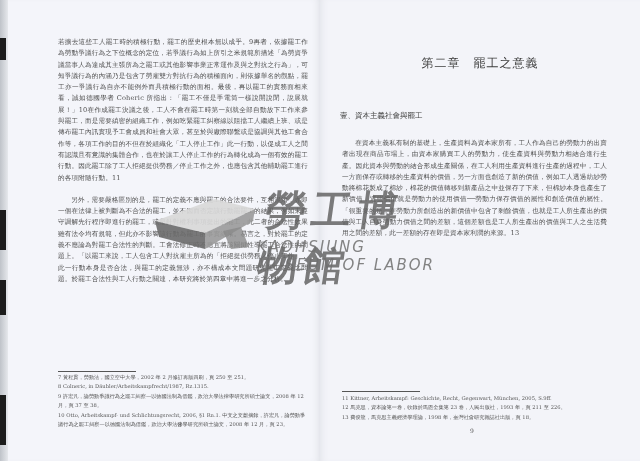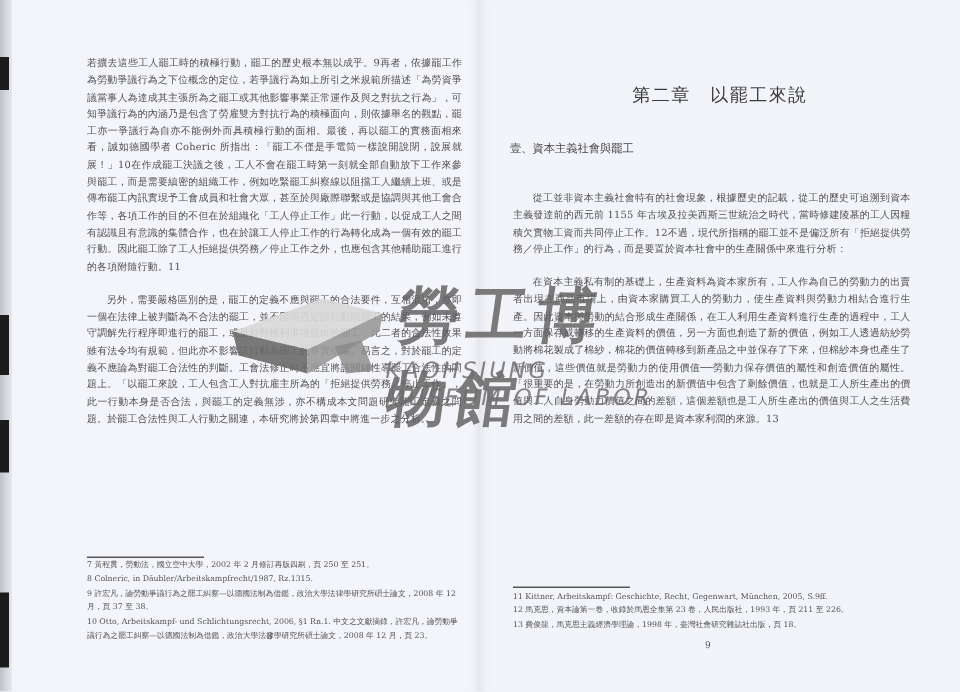--- a/index.html
+++ b/index.html
@@ -31,21 +31,21 @@
   .gap { height:11px; }
 
   .left .body-text { left:50px; top:37px; width:250px; }
   .right .body-text { left:22px; top:127px; width:265px; }
 
   .chapter-title {
     position:absolute; left:0; width:100%; top:55px; text-align:center;
     font-size:12px; letter-spacing:1px; color:#3c3c3c; word-spacing:8px;
   }
   .section-title {
-    position:absolute; left:20px; top:94px; font-size:7.5px; color:#444;
+    position:absolute; left:20px; top:111px; font-size:7.5px; color:#444;
   }
 
   .fn-rule { position:absolute; height:1px; background:#555; width:78px; }
   .footnotes {
     position:absolute; font-size:5.2px; line-height:9.4px; color:#555;
   }
   .footnotes p { margin:0; }
   .left .fn-rule { left:50px; top:371px; }
   .left .footnotes { left:50px; top:373px; width:250px; }
   .right .fn-rule { left:22px; top:391px; }
@@ -95,25 +95,24 @@
     <p>7 黃程貫，勞動法，國立空中大學，2002 年 2 月修訂再版四刷，頁 250 至 251。</p>
     <p>8 Colneric, in Däubler/Arbeitskampfrecht/1987, Rz.1315.</p>
     <p>9 許宏凡，論勞動爭議行為之罷工糾察—以德國法制為借鑑，政治大學法律學研究所碩士論文，2008 年 12 月，頁 37 至 38。</p>
     <p>10 Otto, Arbeitskampf- und Schlichtungsrecht, 2006, §1 Rn.1. 中文之文獻摘錄，許宏凡，論勞動爭議行為之罷工糾察—以德國法制為借鑑，政治大學法律學研究所碩士論文，2008 年 12 月，頁 23。</p>
   </div>
 
   <div class="page-num">8</div>
 </div>
 
 <div class="page right">
-  <div class="chapter-title">第二章　以罷工來說</div>
+  <div class="chapter-title">第二章　罷工之意義</div>
   <div class="section-title">壹、資本主義社會與罷工</div>
 
   <div class="body-text">
-    <p class="indent">從工並非資本主義社會特有的社會現象，根據歷史的記載，從工的歷史可追溯到資本主義發達前的西元前 1155 年古埃及拉美西斯三世統治之時代，當時修建陵墓的工人因糧積欠實物工資而共同停止工作。12不過，現代所指稱的罷工並不是偏泛所有「拒絕提供勞務／停止工作」的行為，而是要置於資本社會中的生產關係中來進行分析：</p>
     <div class="gap"></div>
     <p class="indent">在資本主義私有制的基礎上，生產資料為資本家所有，工人作為自己的勞動力的出賣者出現在商品市場上，由資本家購買工人的勞動力，使生產資料與勞動力相結合進行生產。因此資本與勞動的結合形成生產關係，在工人利用生產資料進行生產的過程中，工人一方面保存或轉移的生產資料的價值，另一方面也創造了新的價值，例如工人透過紡紗勞動將棉花製成了棉紗，棉花的價值轉移到新產品之中並保存了下來，但棉紗本身也產生了新價值，這些價值就是勞動力的使用價值──勞動力保存價值的屬性和創造價值的屬性。「很重要的是，在勞動力所創造出的新價值中包含了剩餘價值，也就是工人所生產出的價值與工人自身勞動力價值之間的差額，這個差額也是工人所生產出的價值與工人之生活費用之間的差額，此一差額的存在即是資本家利潤的來源。13</p>
     <div class="gap"></div>
   </div>
 
   <div class="fn-rule"></div>
   <div class="footnotes">
     <p>11 Kittner, Arbeitskampf: Geschichte, Recht, Gegenwart, München, 2005, S.9ff.</p>
     <p>12 馬克思，資本論第一卷，收錄於馬恩全集第 23 卷，人民出版社，1993 年，頁 211 至 226。</p>
     <p>13 費俊龍，馬克思主義經濟學理論，1998 年，臺灣社會研究雜誌社出版，頁 18。</p>

